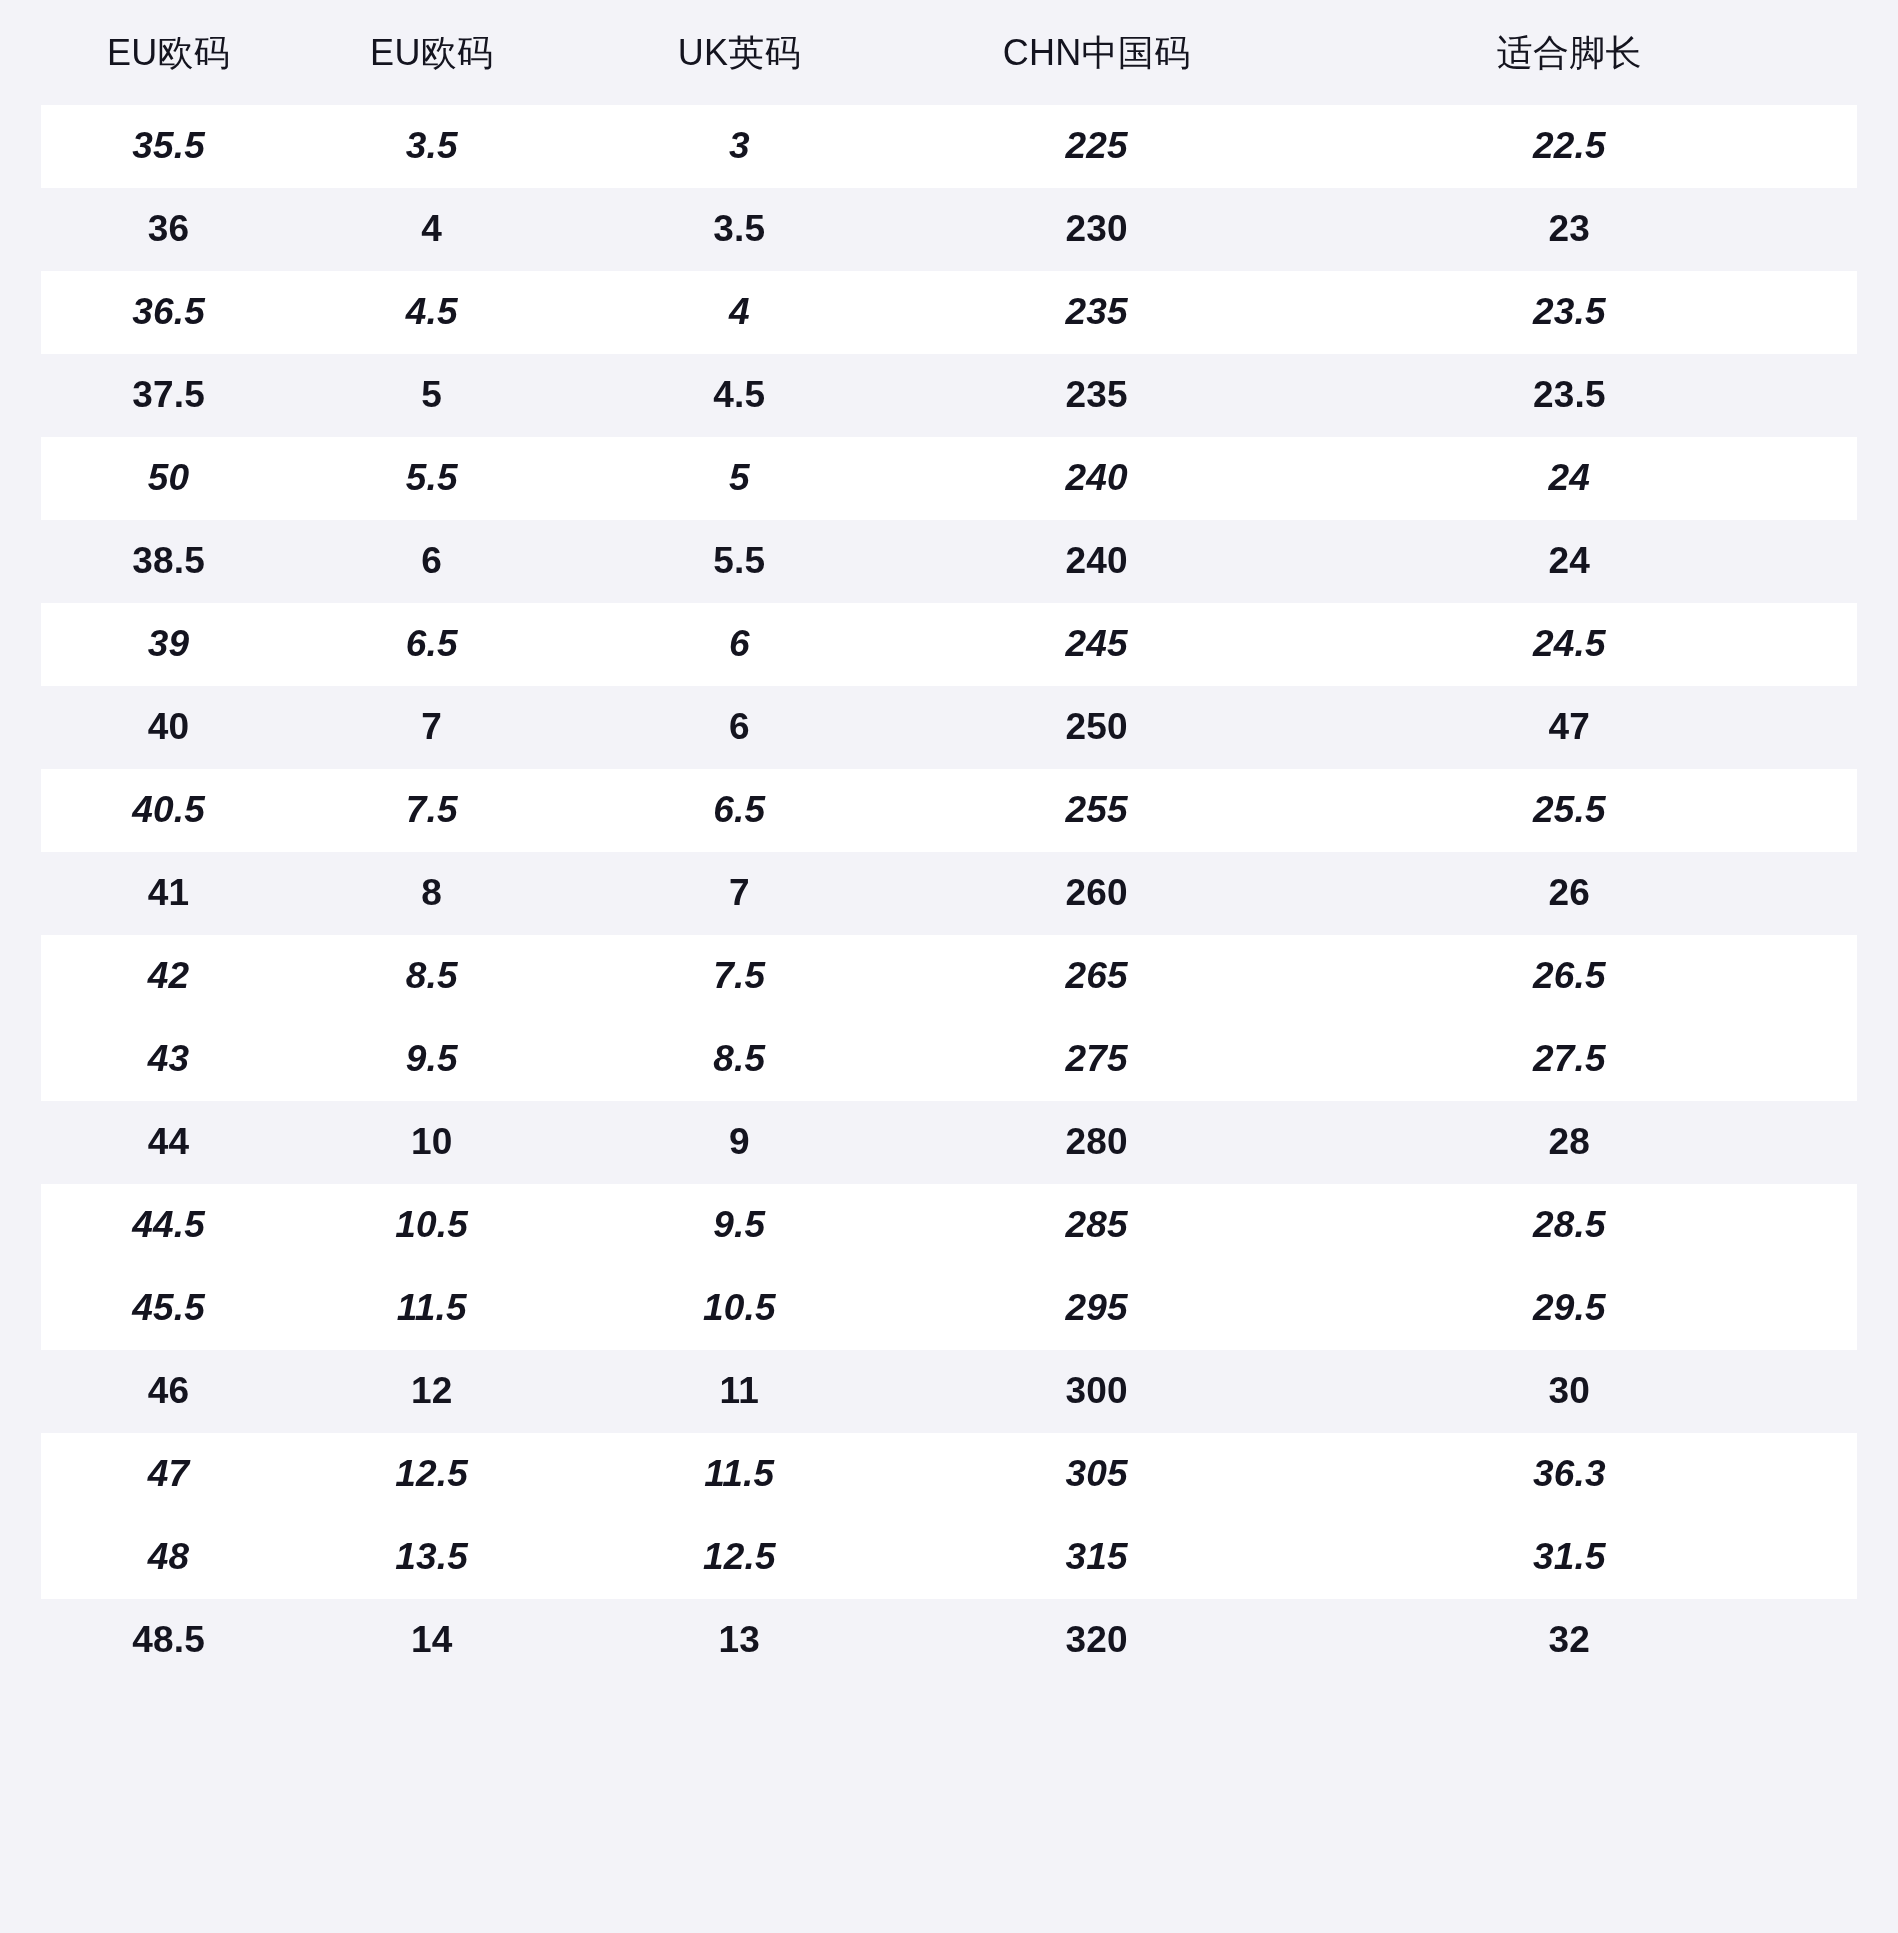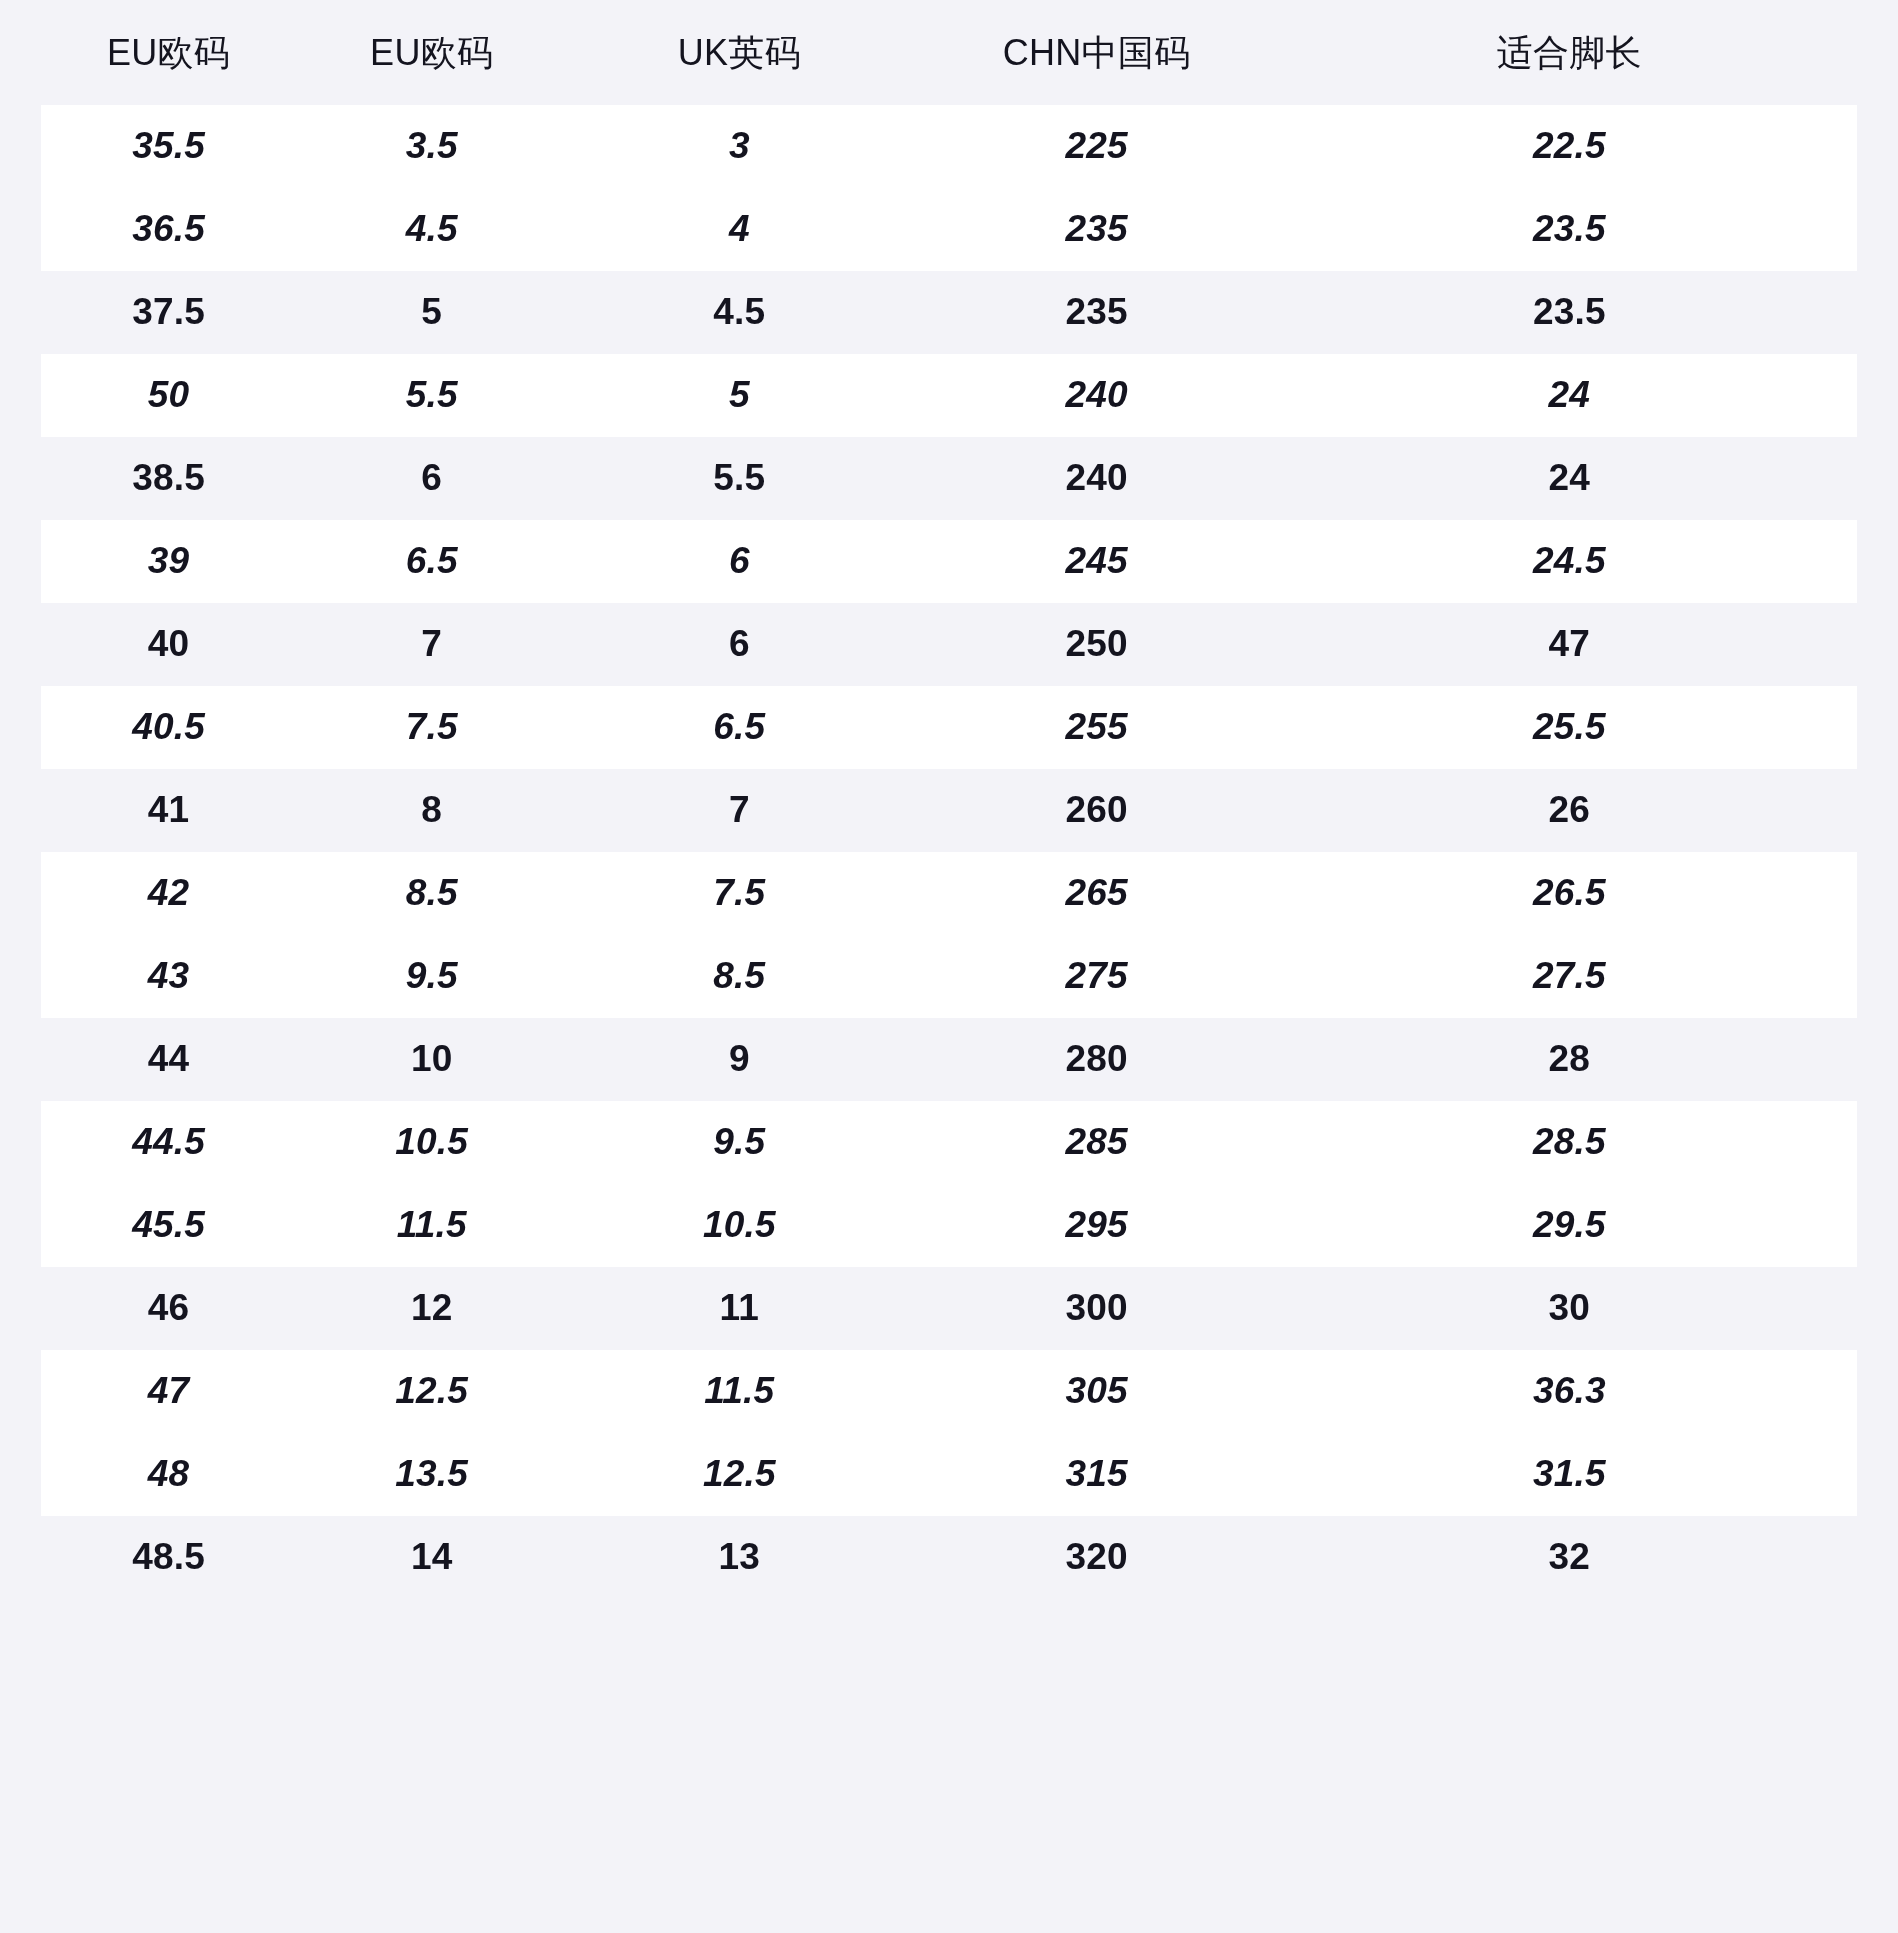--- a/index.html
+++ b/index.html
@@ -101,20 +101,27 @@
       </tr>
     </thead>
     <tbody class="table-body">
         <tr class="data-row row-odd">
           <td class="data-cell">35.5</td>
           <td class="data-cell">3.5</td>
           <td class="data-cell">3</td>
           <td class="data-cell">225</td>
           <td class="data-cell">22.5</td>
         </tr>
+        <tr class="data-row row-even">
+          <td class="data-cell">36</td>
+          <td class="data-cell">4</td>
+          <td class="data-cell">3.5</td>
+          <td class="data-cell">230</td>
+          <td class="data-cell">23</td>
+        </tr>
         <tr class="data-row row-odd">
           <td class="data-cell">36.5</td>
           <td class="data-cell">4.5</td>
           <td class="data-cell">4</td>
           <td class="data-cell">235</td>
           <td class="data-cell">23.5</td>
         </tr>
         <tr class="data-row row-even">
           <td class="data-cell">37.5</td>
           <td class="data-cell">5</td>

